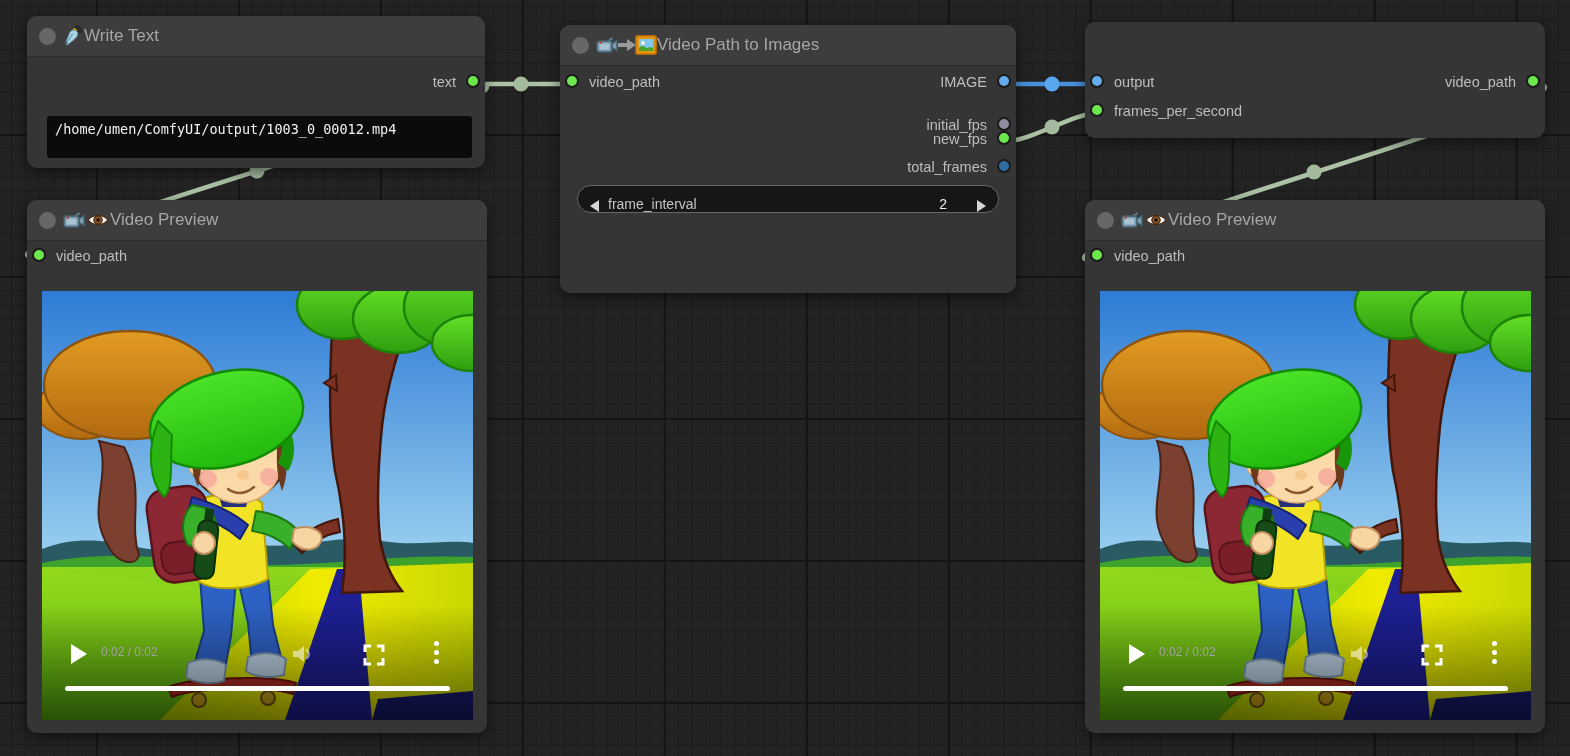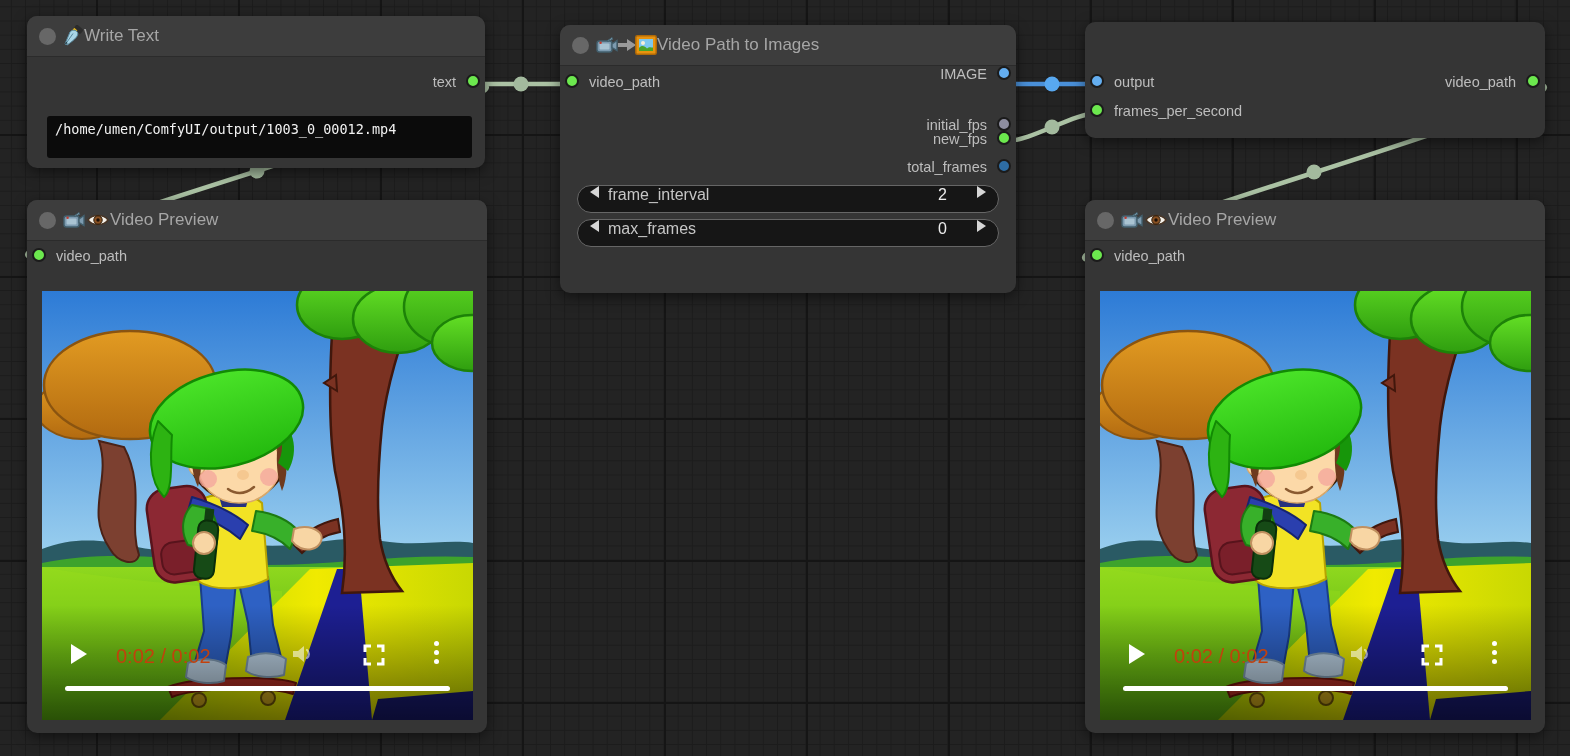--- a/index.html
+++ b/index.html
@@ -33,38 +33,38 @@
   .port-dot{width:14px;height:14px;border-radius:50%;border:2px solid #1b1b1b;box-sizing:border-box;flex:none}
   .port.in .port-label{margin-left:10px}
   .port.out .port-label{margin-right:10px}
   .dot-string{background:#6ce84e}
   .dot-image{background:#64aef0}
   .dot-float{background:#8e8ea0}
   .dot-int{background:#2e6da4}
   .widget{
     position:absolute;left:17px;width:422px;height:28px;box-sizing:border-box;
     background:#161616;border:1px solid #666;border-radius:14px;
-    display:flex;align-items:flex-start;padding:0 12px;font-size:16px;color:#c6c6c6;
+    display:flex;align-items:flex-end;padding:0 12px;font-size:14px;color:#c6c6c6;
   }
   .w-arrow-left{width:0;height:0;border-top:6px solid transparent;border-bottom:6px solid transparent;border-right:9px solid #d6d6d6}
   .w-arrow-right{width:0;height:0;border-top:6px solid transparent;border-bottom:6px solid transparent;border-left:9px solid #d6d6d6}
   .w-label{margin-left:9px}
   .w-value{margin-left:auto;margin-right:30px;color:#ececec}
   .text-widget{
     position:absolute;left:20px;top:100px;width:425px;height:42px;box-sizing:border-box;
     background:#0b0b0b;border-radius:3px;color:#f2f2f2;
     font-family:"DejaVu Sans Mono",monospace;font-size:13.5px;
     padding:5px 8px;white-space:nowrap;overflow:hidden;
   }
   .video-player{position:absolute;left:15px;top:91px;width:431px;height:429px;background:#000;overflow:hidden}
   .video-scene{display:block;width:431px;height:429px}
   .vp-shade{position:absolute;left:0;right:0;bottom:0;height:115px;background:linear-gradient(rgba(0,0,0,0),rgba(0,0,0,.55))}
   .vp-controls{position:absolute;left:0;right:0;bottom:0;height:115px}
   .play-icon{position:absolute;left:29px;top:353px;width:0;height:0;border-top:10px solid transparent;border-bottom:10px solid transparent;border-left:16px solid #fff}
-  .vp-time{position:absolute;left:74px;top:354px;color:#c2410c;font-size:20px}
+  .vp-time{position:absolute;left:59px;top:354px;color:#a3a3a3;font-size:12px}
   .vol-icon{position:absolute;left:248px;top:351px;opacity:.55}
   .fs-icon{position:absolute;left:321px;top:353px}
   .kebab-icon{position:absolute;left:392px;top:350px;width:5px}
   .kebab-icon i{display:block;width:5px;height:5px;border-radius:50%;background:#fff;margin:0 0 4px 0}
   .progress-bar{position:absolute;left:23px;top:395px;width:385px;height:5px;background:#fff;border-radius:3px}
   .vp-abs{position:absolute}
 </style>
 </head>
 <body>
 
@@ -240,46 +240,40 @@
       </svg>
     <svg class="hicon" width="22" height="20">
         <use href="#icon-picture"></use>
       </svg>
     <span class="node-title">Video Path to Images</span>
   </div>
   <div class="port in" style="top:49px">
     <span class="port-dot dot-string"></span>
     <span class="port-label">video_path</span>
   </div>
-  <div class="port out" style="top:41px">
+  <div class="port out" style="top:49px">
     <span class="port-dot dot-image"></span>
     <span class="port-label">IMAGE</span>
   </div>
   <div class="port out" style="top:92px">
     <span class="port-dot dot-float"></span>
     <span class="port-label">initial_fps</span>
   </div>
   <div class="port out" style="top:106px">
     <span class="port-dot dot-string"></span>
     <span class="port-label">new_fps</span>
   </div>
   <div class="port out" style="top:134px">
     <span class="port-dot dot-int"></span>
     <span class="port-label">total_frames</span>
   </div>
   <div class="widget" style="top:160px">
     <span class="w-arrow-left"></span>
     <span class="w-label">frame_interval</span>
     <span class="w-value">2</span>
-    <span class="w-arrow-right"></span>
-  </div>
-  <div class="widget" style="top:194px">
-    <span class="w-arrow-left"></span>
-    <span class="w-label">max_frames</span>
-    <span class="w-value">0</span>
     <span class="w-arrow-right"></span>
   </div>
 </div>
 
 <div class="node" style="left:1085px;top:22px;width:460px;height:116px">
   <div class="port in" style="top:52px">
     <span class="port-dot dot-image"></span>
     <span class="port-label">output</span>
   </div>
   <div class="port in" style="top:81px">

